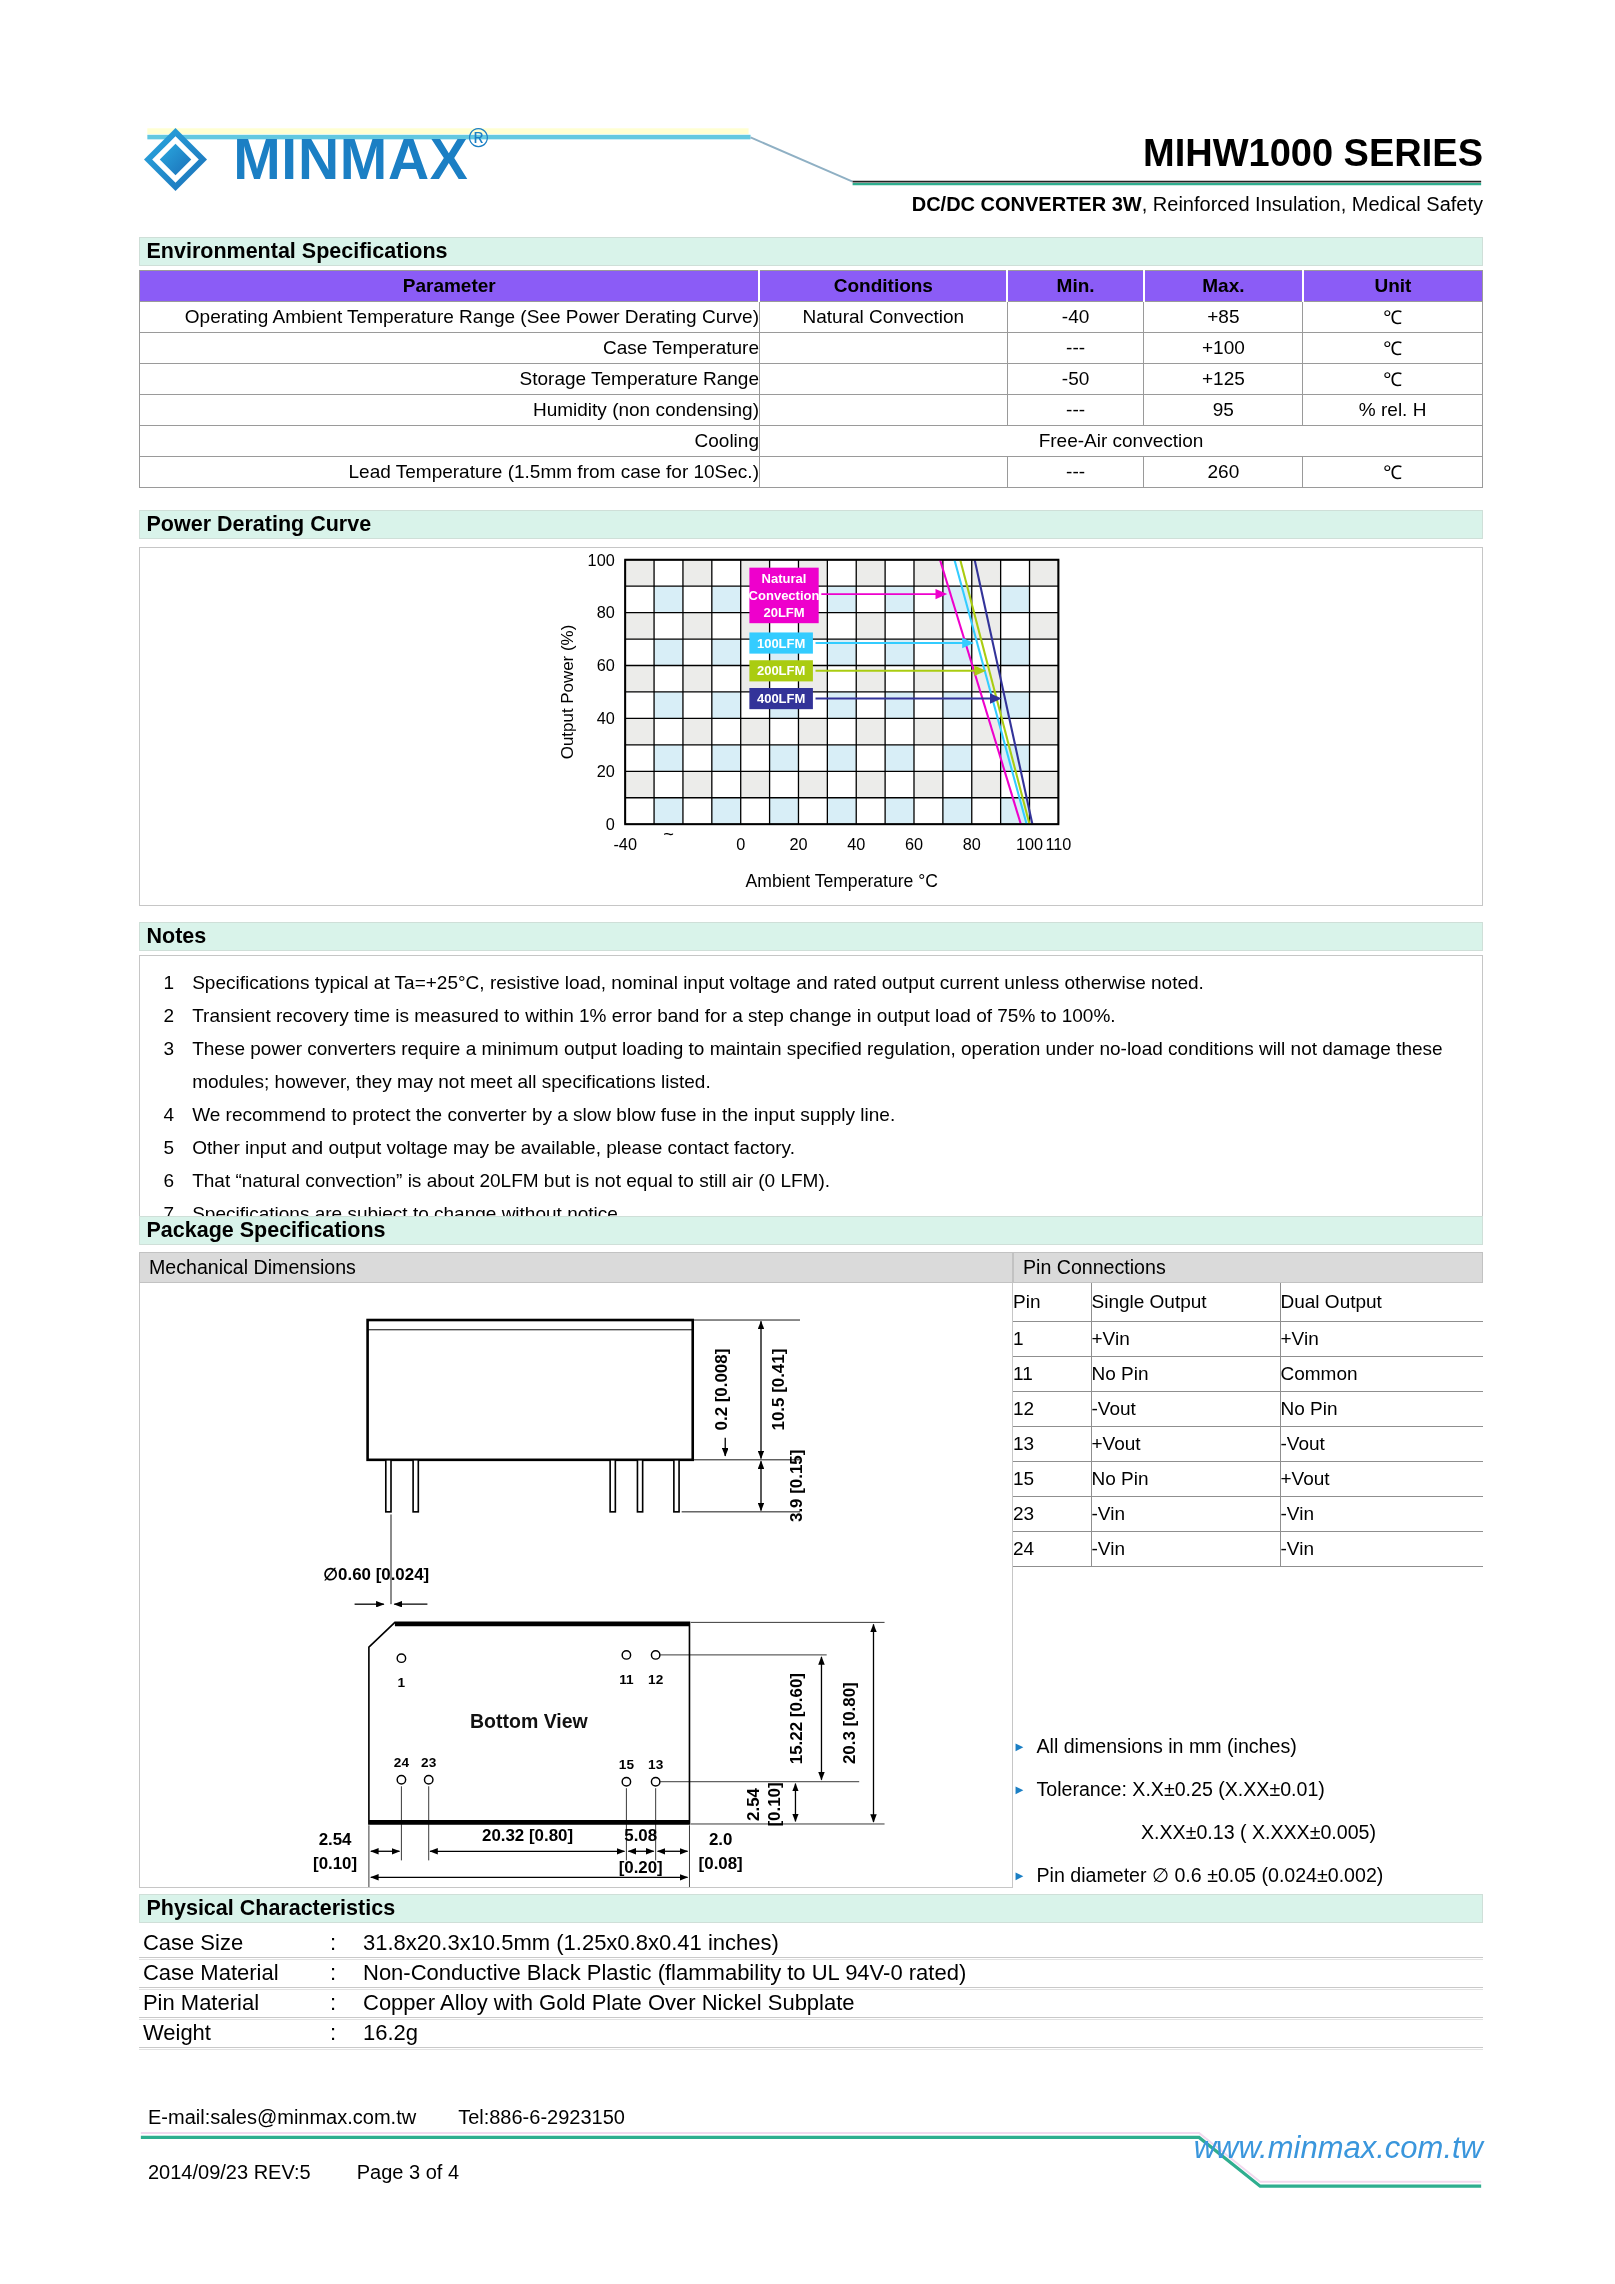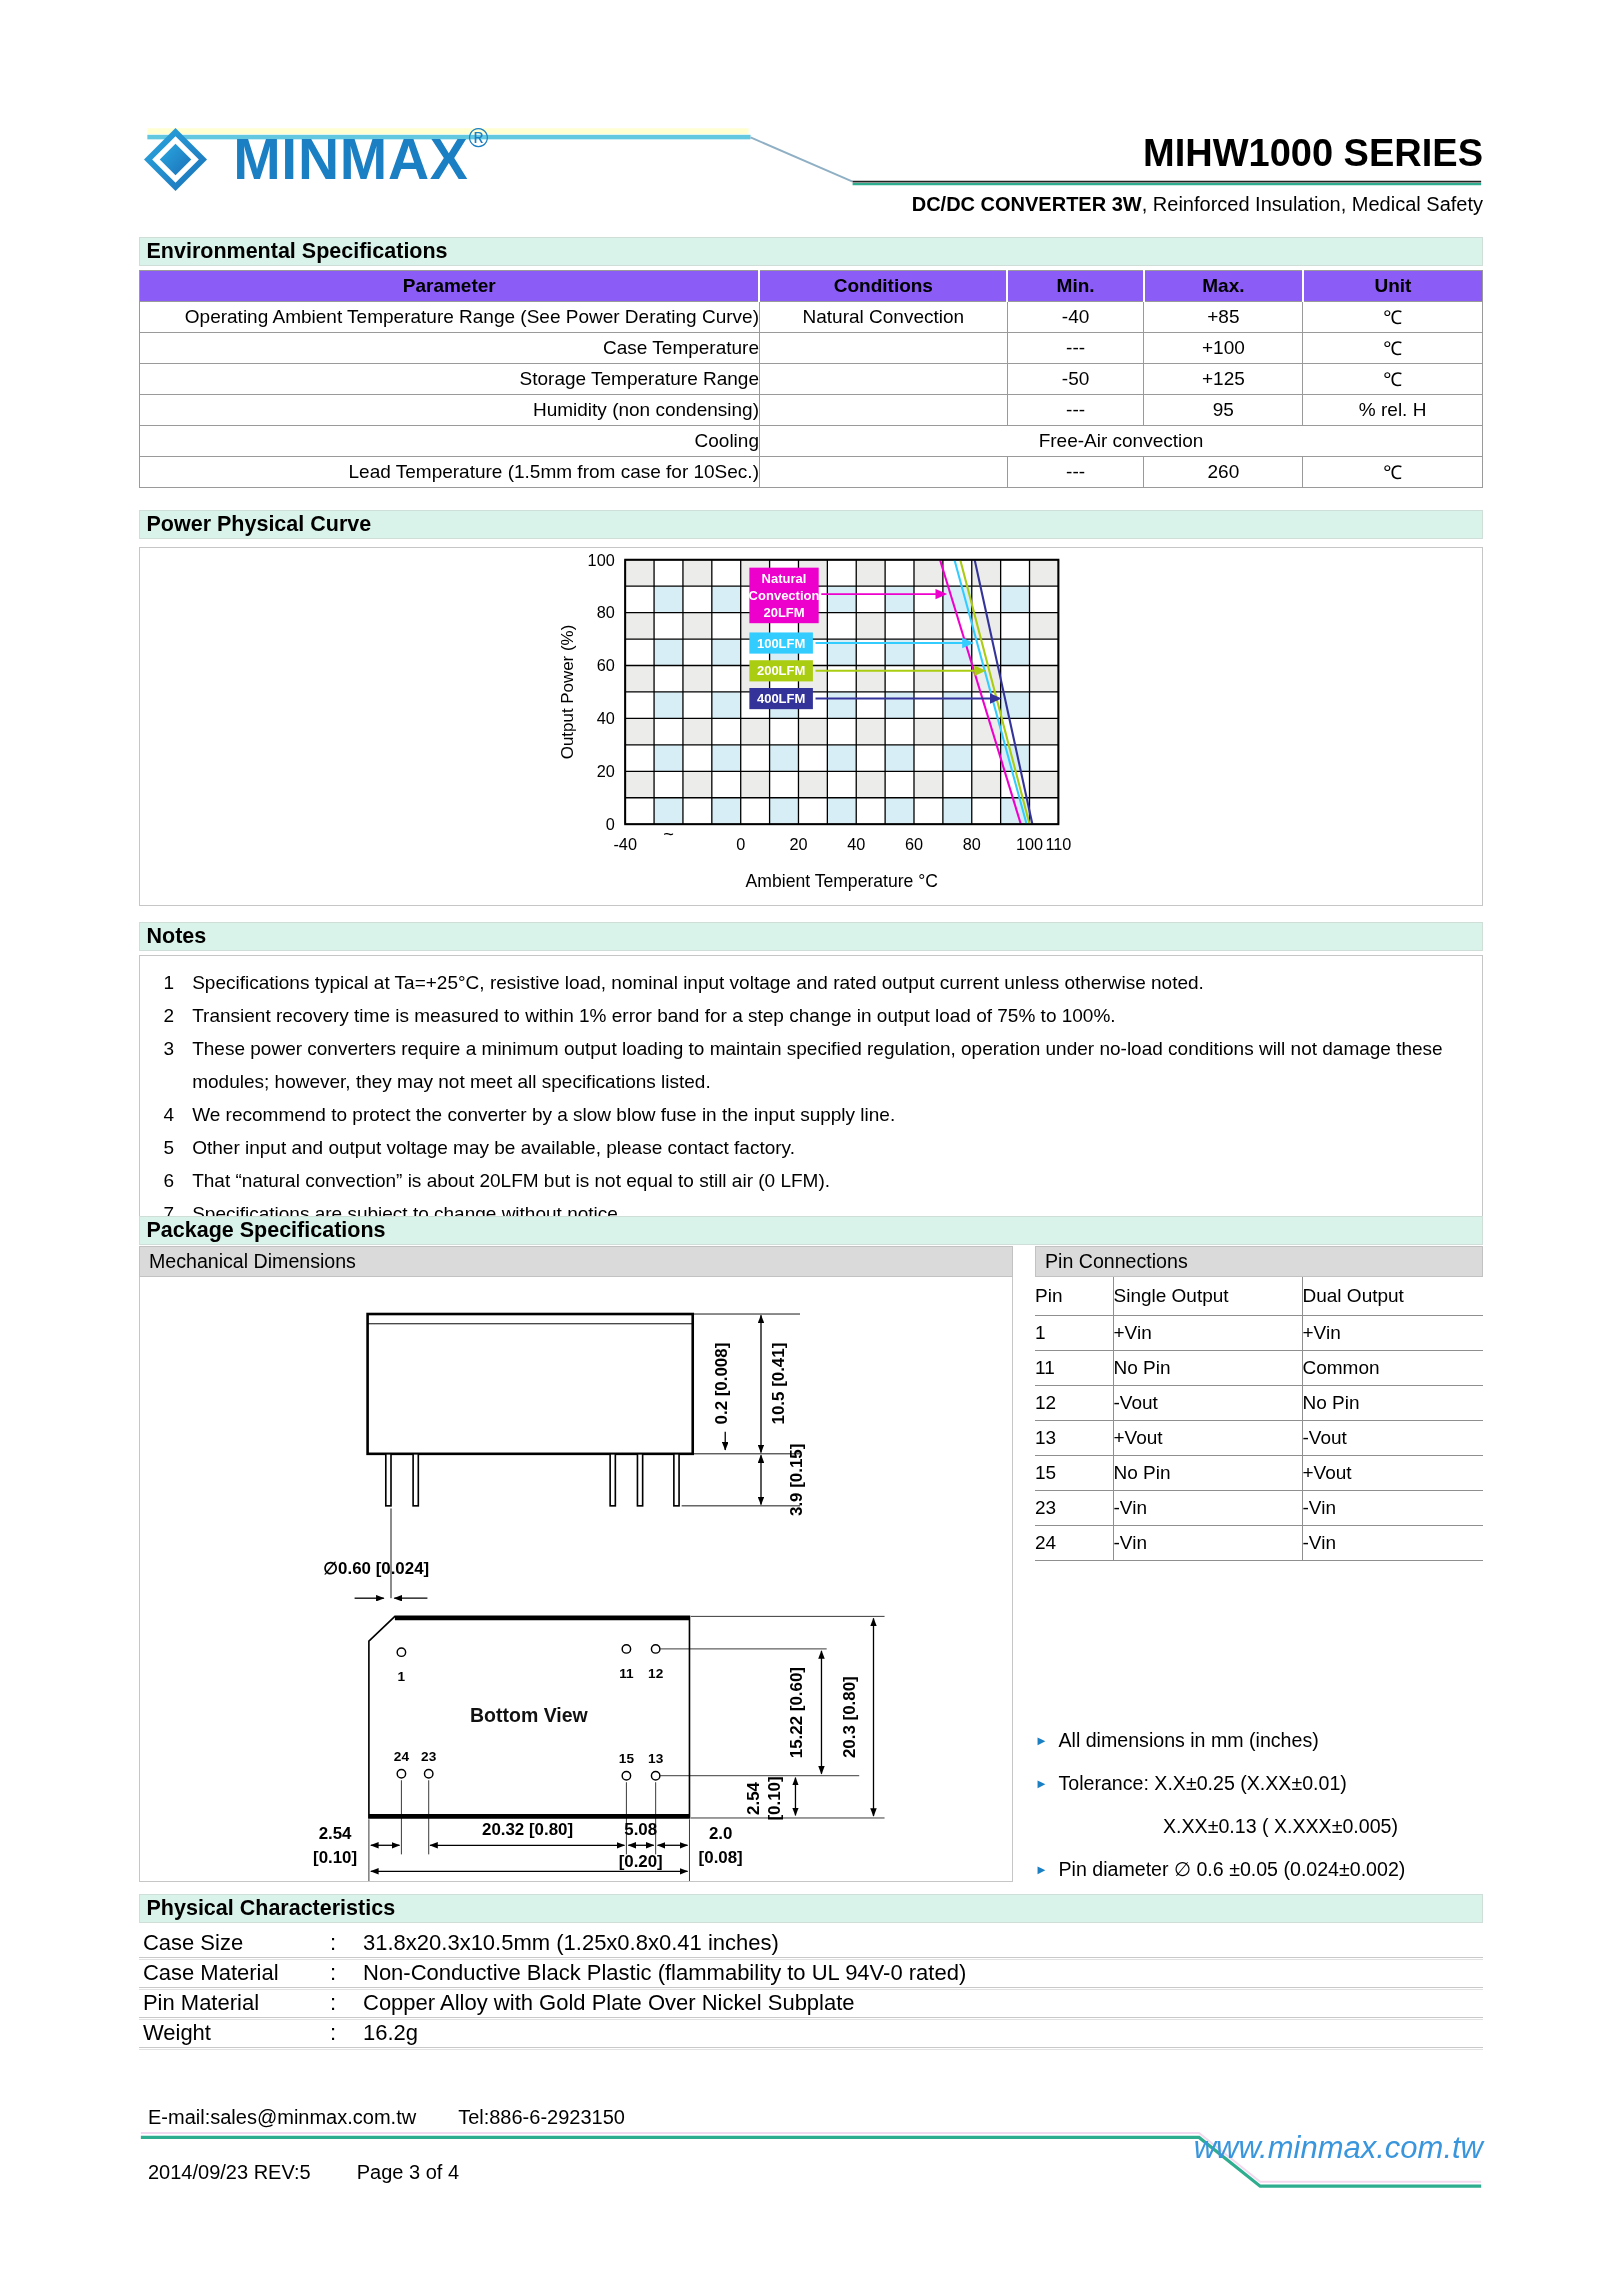--- a/index.html
+++ b/index.html
@@ -24,21 +24,21 @@
   .env-table td{height:31px;border:0.7px solid #9a9a9a;text-align:center}
   .env-table td.param{text-align:right;padding-left:6.5px}
   
   .chart-box{margin-top:7.8px;height:359px;border:0.7px solid #c6c6c6;background:#fff}
   
   .notes-box{margin-top:3.9px;border:0.7px solid #c6c6c6;padding:10.4px 5.2px;font-size:19px;background:#fff}
   .note-row{display:flex}
   .note-num{width:47px;text-align:center;flex:none;line-height:33px}
   .note-text{flex:1;line-height:33px}
   
-  .pkg-cols{display:flex;margin-top:1px;gap:22px;align-items:flex-start}
+  .pkg-cols{display:flex;margin-top:7px;align-items:flex-start}
   .pkg-left{width:874px}
   .pkg-right{flex:1}
   .subbar{height:31px;background:#dadada;display:flex;align-items:center;padding-left:9px;
           font-size:19.6px;border:0.7px solid #c2c2c2}
   .mech-box{border:0.7px solid #c6c6c6;border-top:none;height:605px;background:#fff}
   .mech-box svg{width:100%;height:100%;display:block}
   .pin-table{width:100%;border-collapse:collapse;font-size:19px;text-align:left;background:#fff}
   .pin-table th{height:38px;font-weight:normal;border-bottom:0.7px solid #8f8f8f;border-left:0.7px solid #8f8f8f}
   .pin-table td{height:35px;border-bottom:0.7px solid #8f8f8f;border-left:0.7px solid #8f8f8f}
   .pin-table th:first-child,.pin-table td:first-child{border-left:none}
@@ -158,21 +158,21 @@
             <td></td>
             <td>---</td>
             <td>260</td>
             <td>℃</td>
           </tr>
         </tbody>
     </table>
   </div>
 
   <div class="sec" style="top:510px">
-    <div class="band">Power Physical Curve</div>
+    <div class="band">Power Derating Curve</div>
     <div class="chart-box">
       <svg id="chart-svg" width="1343" height="357" viewBox="0 0 2060 548">
           <rect x="744" y="18" width="44.333333333333336" height="40.6" fill="#ececea"></rect>
           <rect x="788.3333333333334" y="18" width="44.333333333333336" height="40.6" fill="#ffffff"></rect>
           <rect x="832.6666666666666" y="18" width="44.333333333333336" height="40.6" fill="#ececea"></rect>
           <rect x="877" y="18" width="44.333333333333336" height="40.6" fill="#ffffff"></rect>
           <rect x="921.3333333333334" y="18" width="44.333333333333336" height="40.6" fill="#ececea"></rect>
           <rect x="965.6666666666667" y="18" width="44.333333333333336" height="40.6" fill="#ffffff"></rect>
           <rect x="1010" y="18" width="44.333333333333336" height="40.6" fill="#ececea"></rect>
           <rect x="1054.3333333333335" y="18" width="44.333333333333336" height="40.6" fill="#ffffff"></rect>

